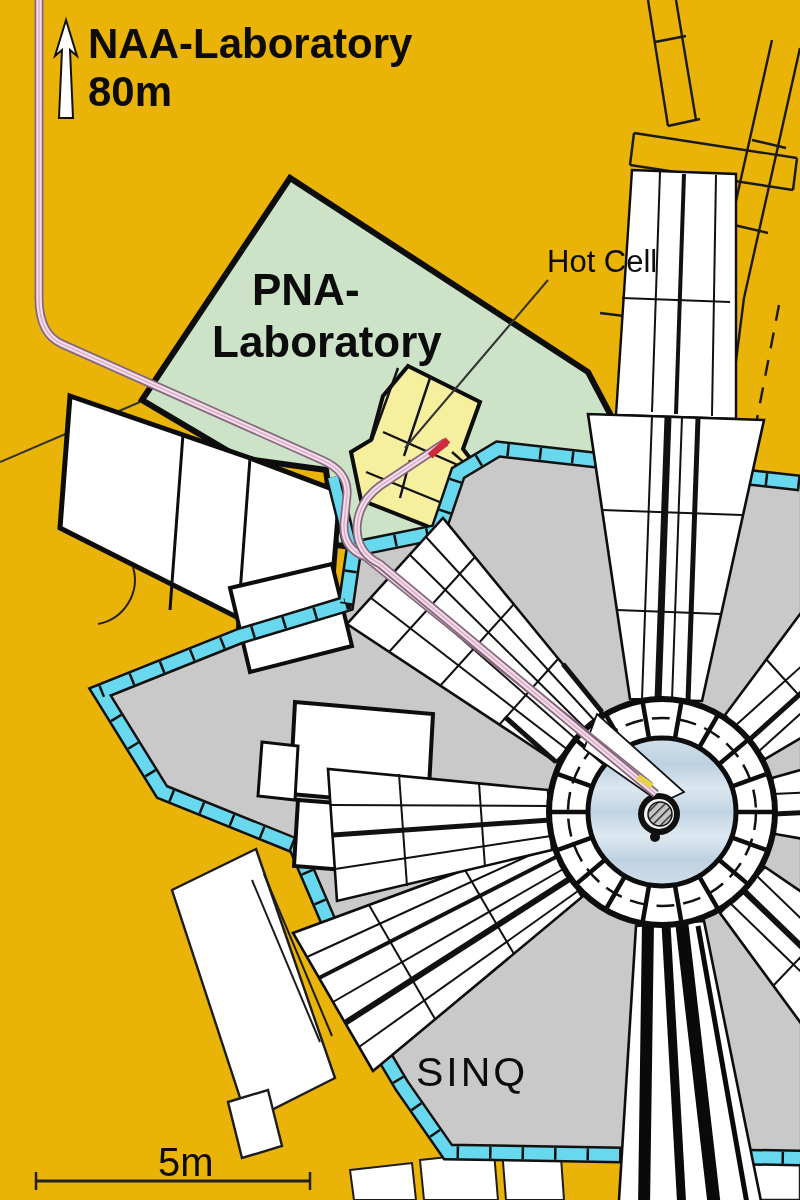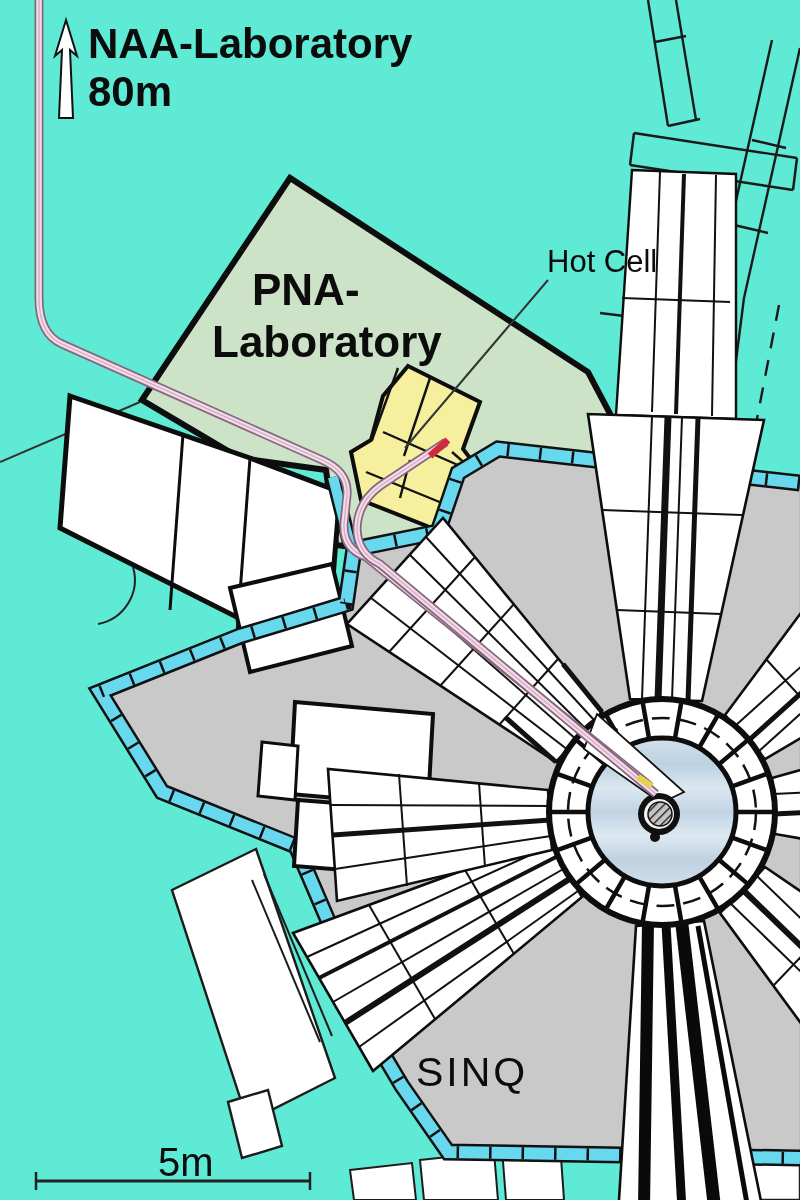--- a/index.html
+++ b/index.html
@@ -1,16 +1,16 @@
 <!DOCTYPE html>
 <html><head>
 <meta charset="utf-8">
 <style>
   html,body{margin:0;padding:0;background:#ffffff;}
-  #stage{position:relative;width:800px;height:1200px;background:#5eead4;overflow:hidden;
+  #stage{position:relative;width:800px;height:1200px;background:#eab308;overflow:hidden;
          font-family:"Liberation Sans", sans-serif;}
   svg{display:block}
   text{fill:#0c0c0c}
   .t-bold{font-weight:bold}
 </style>
 </head>
 <body>
 
 <div id="stage">
 <svg width="800" height="1200" viewBox="0 0 800 1200">

